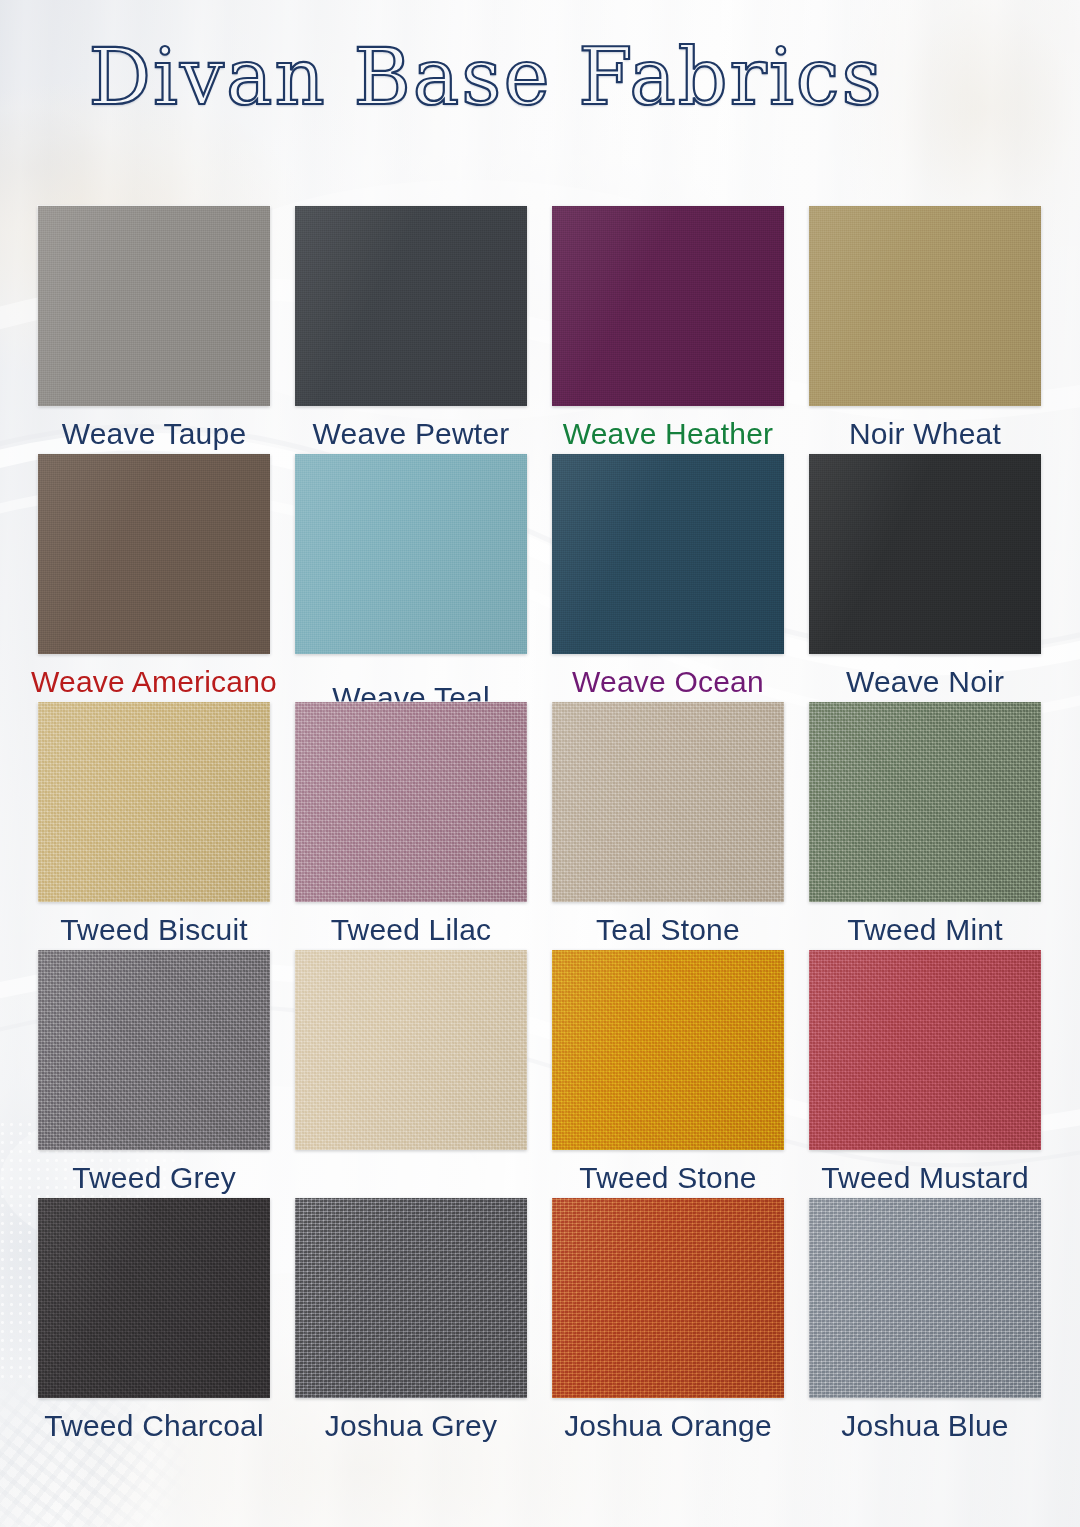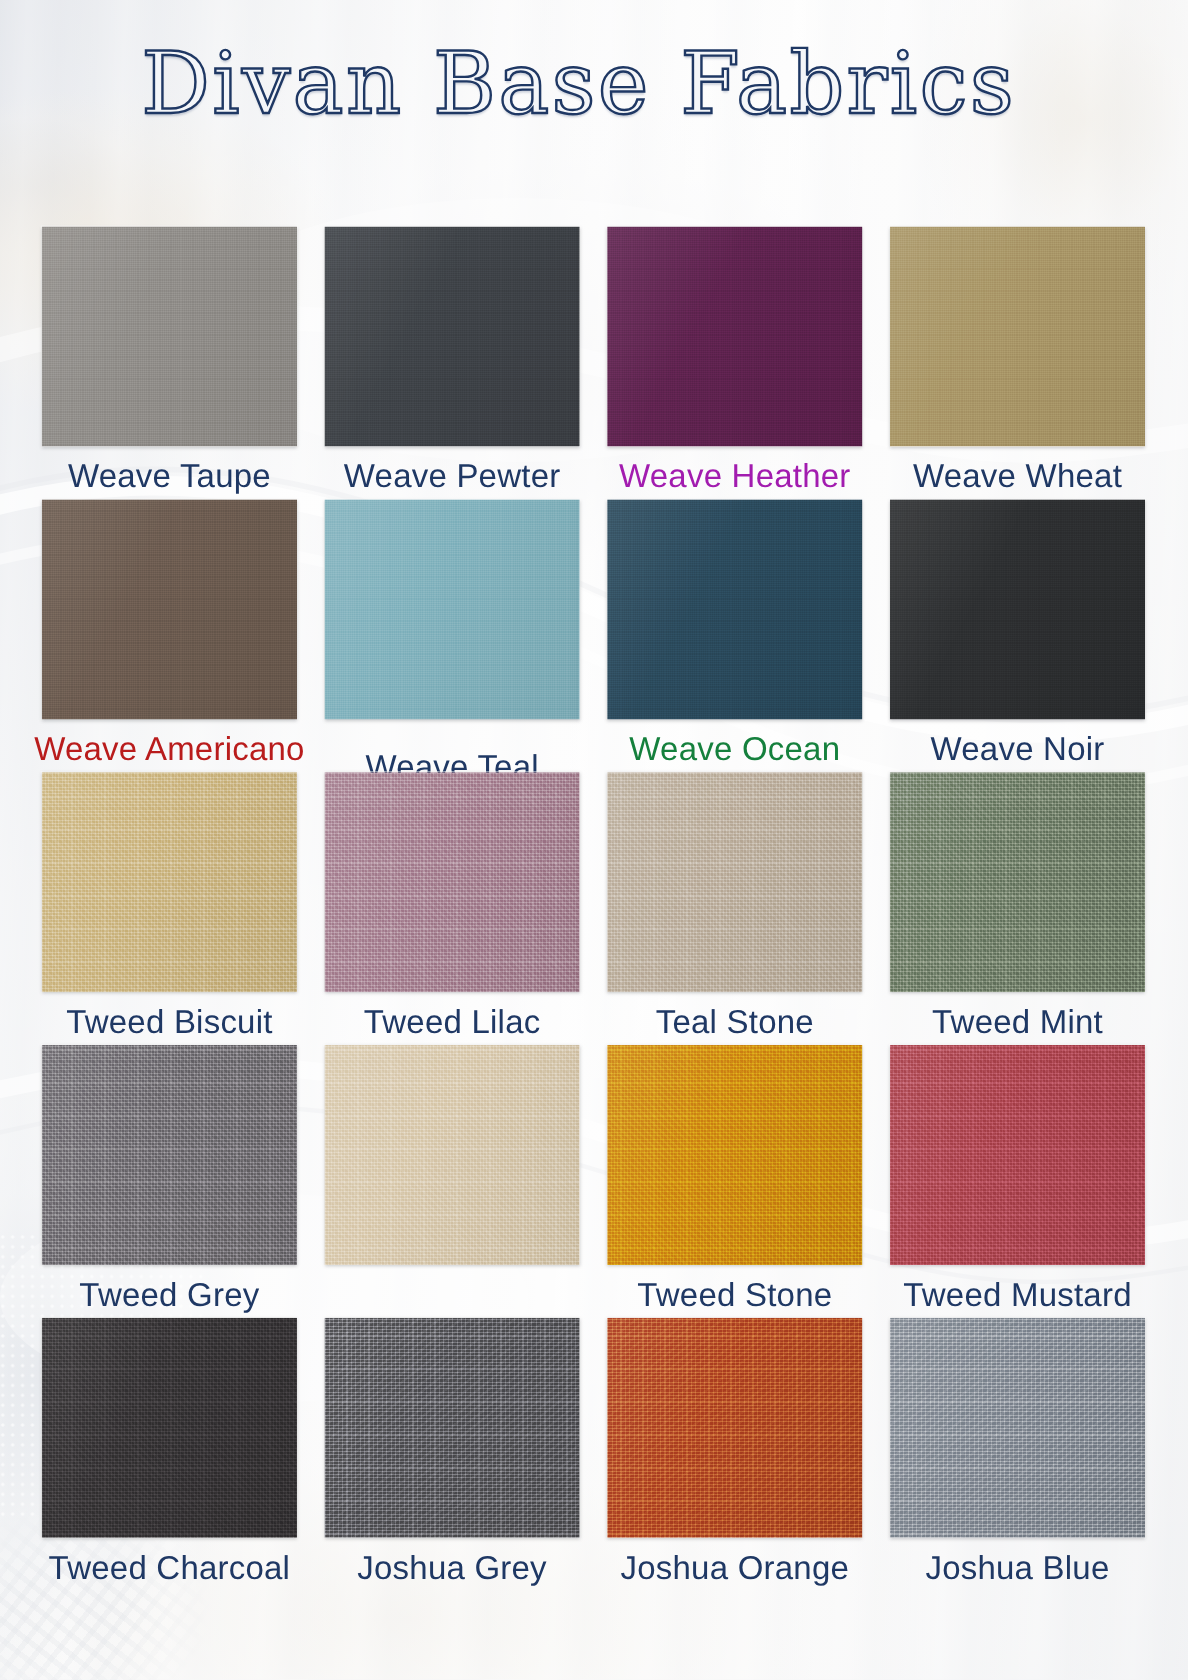--- a/index.html
+++ b/index.html
@@ -92,21 +92,20 @@
     background: linear-gradient(180deg, rgba(255,255,255,0.52) 0%, rgba(255,255,255,0.60) 28%, rgba(255,255,255,0.66) 55%, rgba(255,255,255,0.58) 100%);
   }
 
   
   .title-wrap {
     position: absolute;
     left: 0;
     top: 38px;
     width: 972px;
     text-align: center;
-    padding-left: 40px;
   }
   .title {
     display: inline-block;
     font-family: "DejaVu Serif", "Liberation Serif", serif;
     font-size: 78px;
     line-height: 1;
     letter-spacing: 2px;
     color: #f4f6f9;
     -webkit-text-stroke: 2.2px #1f3864;
     text-shadow: 0 2px 2px rgba(31,56,100,0.22);
@@ -241,49 +240,49 @@
           <div class="base" style="background: rgb(60, 64, 69);"></div>
           <div class="sheen"></div>
         </div>
         <div class="label" style="color: rgb(31, 56, 100);">Weave Pewter</div>
       </div>
       <div class="cell">
         <div class="swatch tex-weave">
           <div class="base" style="background: rgb(92, 31, 76);"></div>
           <div class="sheen"></div>
         </div>
-        <div class="label" style="color: #a21caf;">Weave Heather</div>
+        <div class="label" style="color: #15803d;">Weave Heather</div>
       </div>
       <div class="cell">
         <div class="swatch tex-weave">
           <div class="base" style="background: rgb(169, 150, 102);"></div>
           <div class="sheen"></div>
         </div>
-        <div class="label" style="color: rgb(31, 56, 100);">Weave Wheat</div>
+        <div class="label" style="color: rgb(31, 56, 100);">Noir Wheat</div>
       </div>
       <div class="cell">
         <div class="swatch tex-weave">
           <div class="base" style="background: rgb(107, 90, 78);"></div>
           <div class="sheen"></div>
         </div>
         <div class="label" style="color: #b91c1c;">Weave Americano</div>
       </div>
       <div class="cell">
         <div class="swatch tex-weave">
           <div class="base" style="background: rgb(129, 178, 189);"></div>
           <div class="sheen"></div>
         </div>
         <div class="label" style="color: rgb(31, 56, 100); margin-top: 16px;">Weave Teal</div>
       </div>
       <div class="cell">
         <div class="swatch tex-weave">
           <div class="base" style="background: rgb(39, 71, 90);"></div>
           <div class="sheen"></div>
         </div>
-        <div class="label" style="color: #15803d; text-align: center;">Weave Ocean</div>
+        <div class="label" style="color: #701a75; text-align: center;">Weave Ocean</div>
       </div>
       <div class="cell">
         <div class="swatch tex-weave">
           <div class="base" style="background: rgb(42, 44, 46);"></div>
           <div class="sheen"></div>
         </div>
         <div class="label" style="color: rgb(31, 56, 100);">Weave Noir</div>
       </div>
       <div class="cell">
         <div class="swatch tex-tweed">

